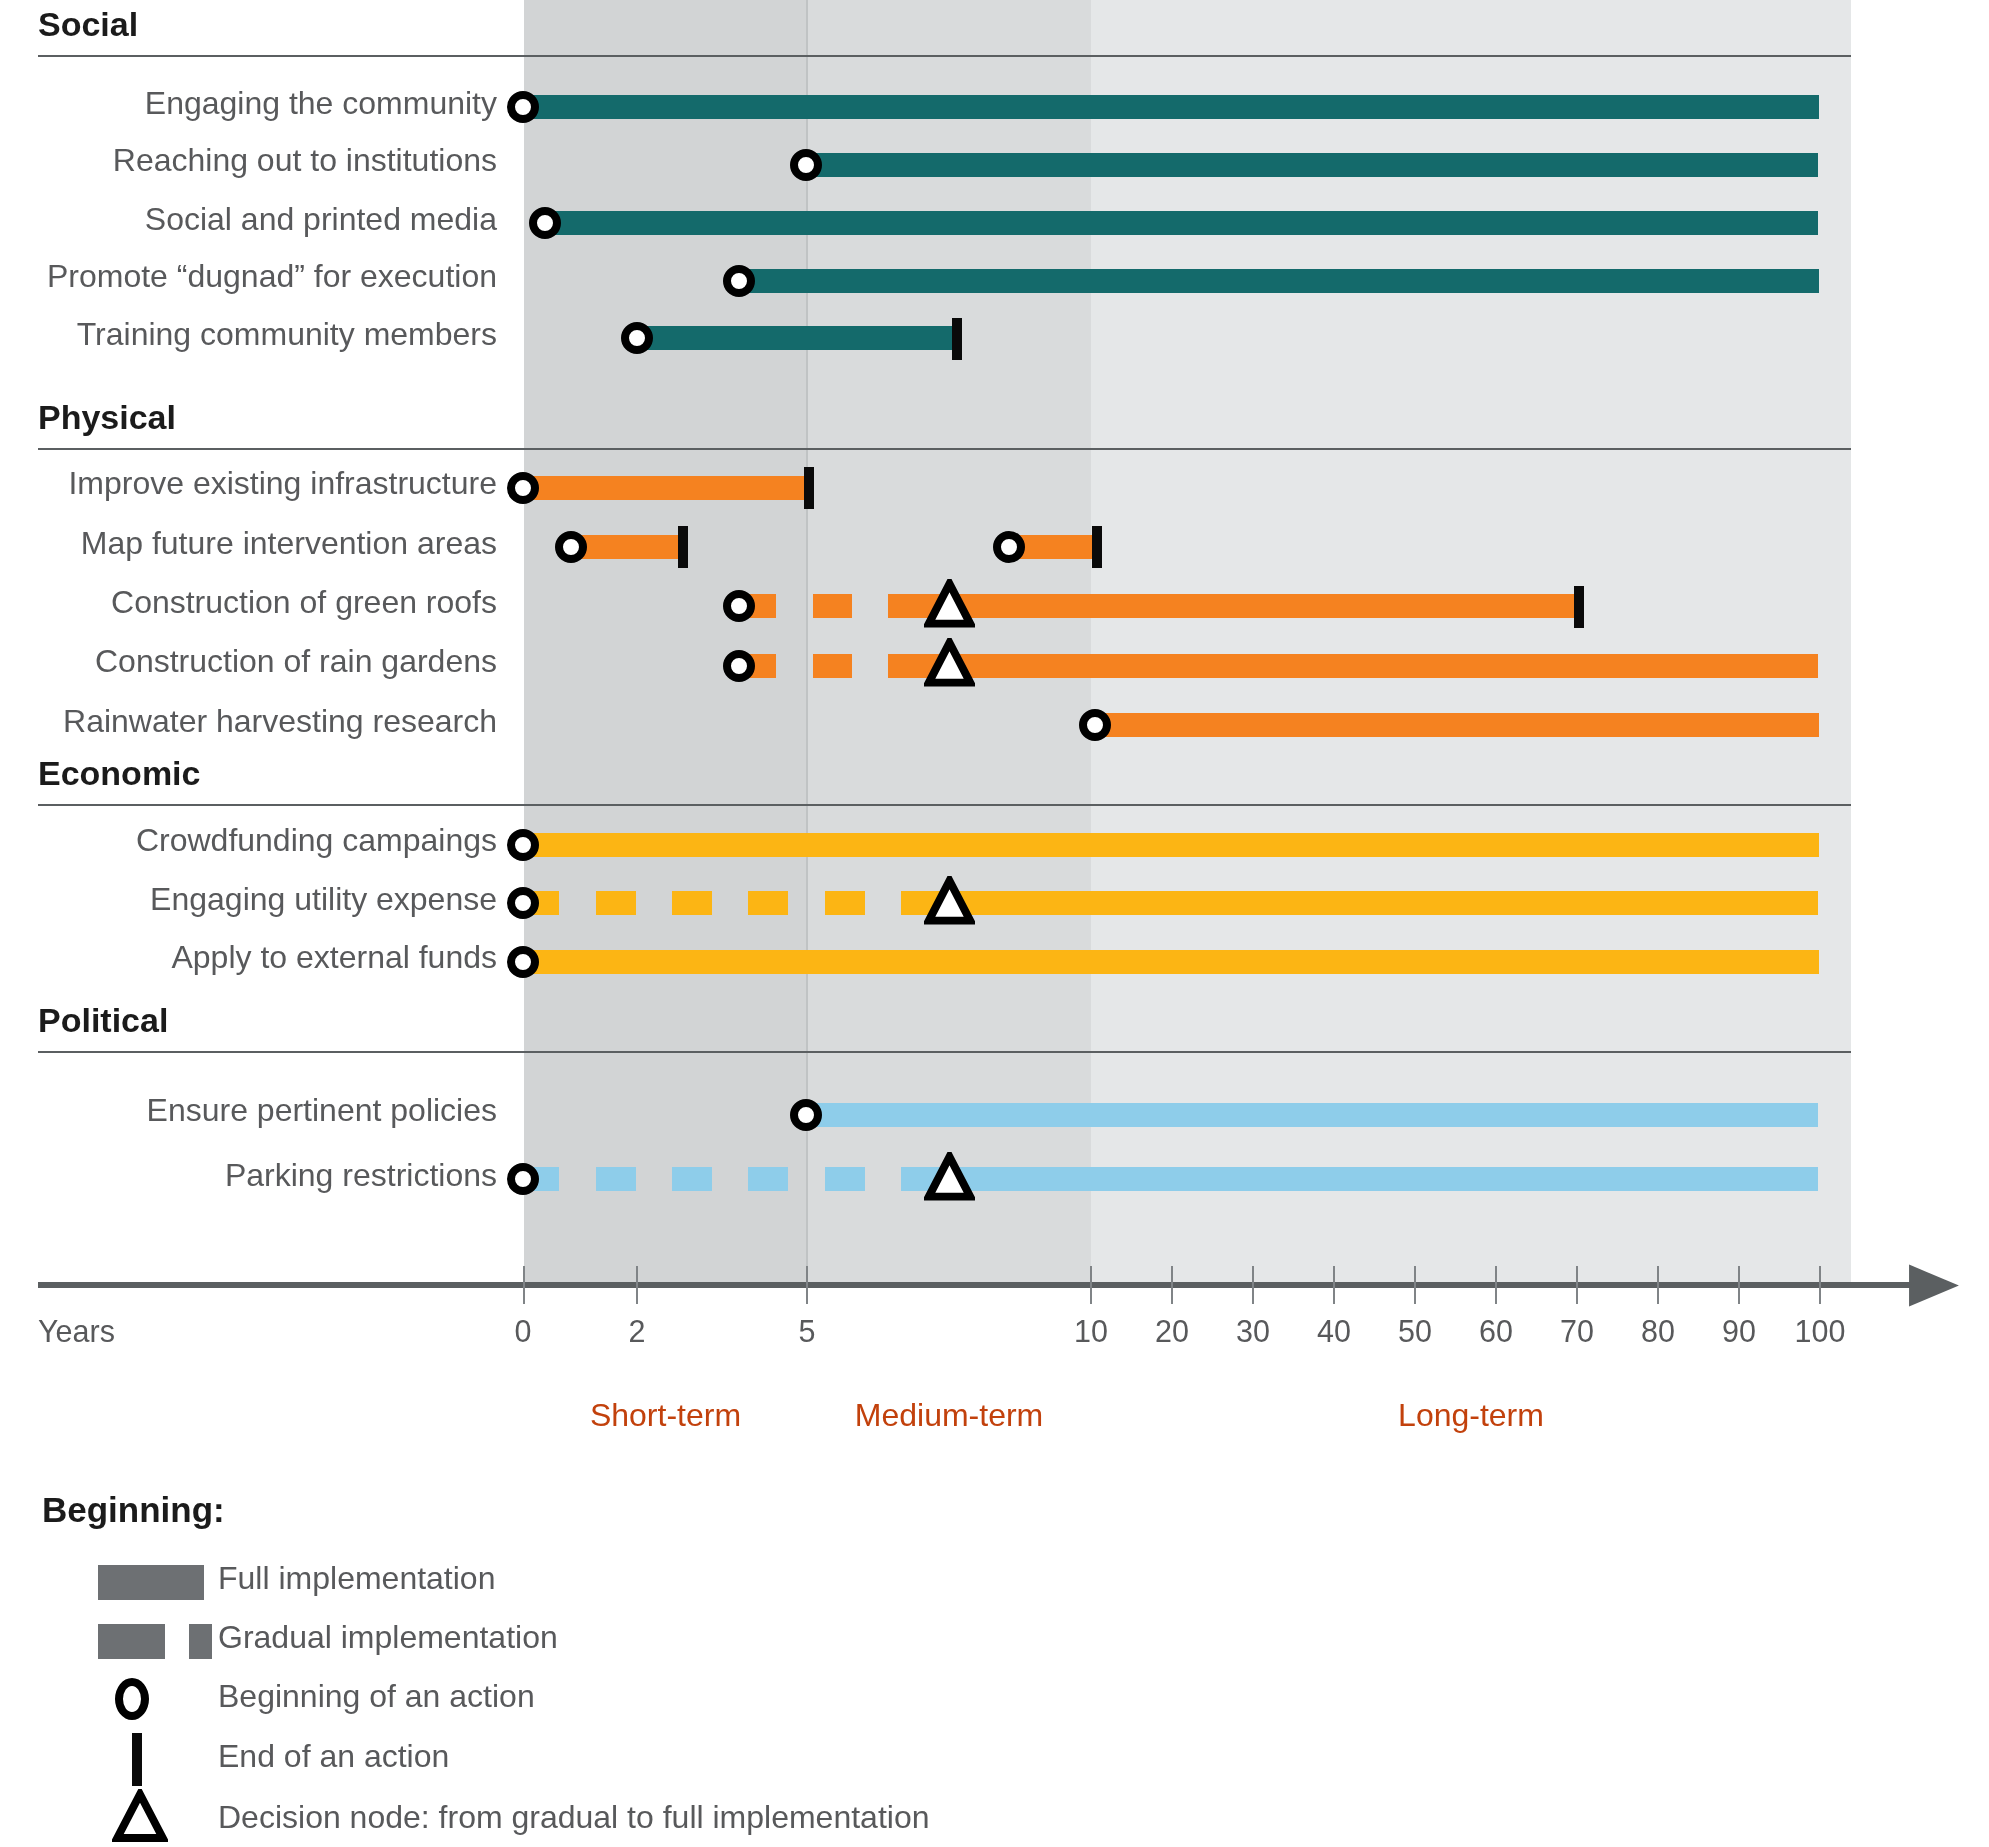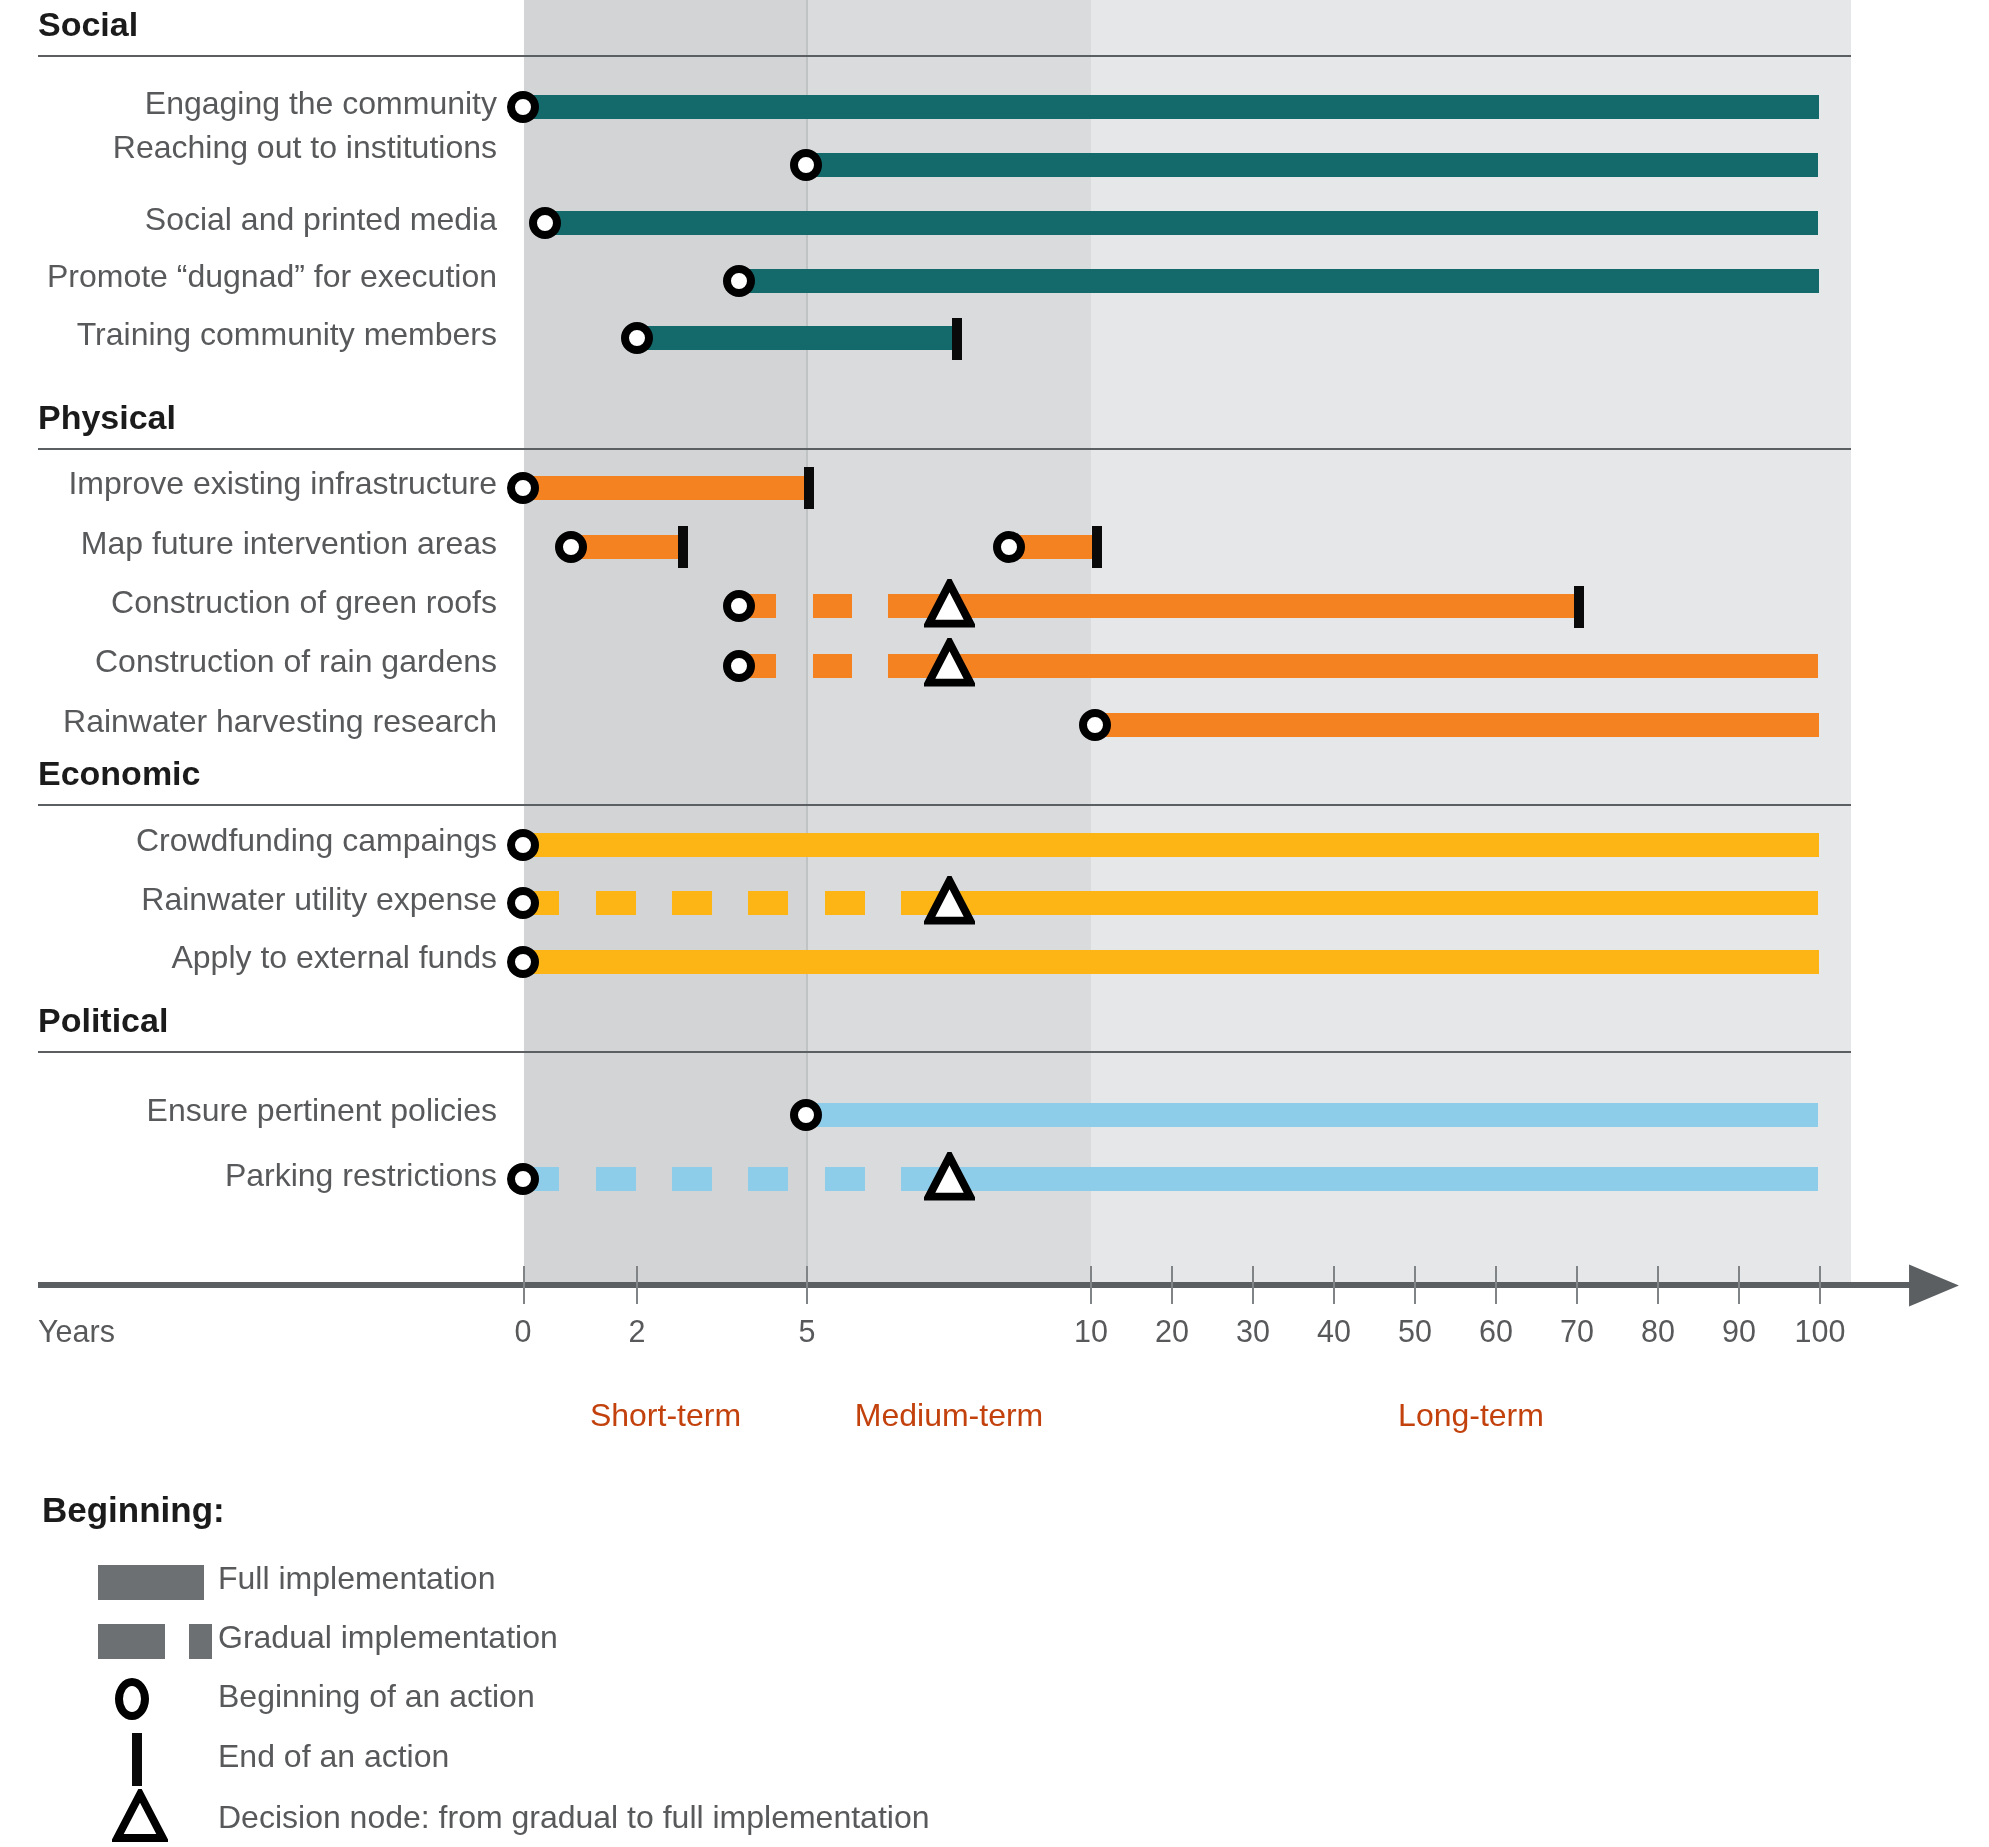--- a/index.html
+++ b/index.html
@@ -59,21 +59,21 @@
   <div class="band short" style="left:524px;  width:283px;  height:1285px;"></div>
   <div class="band medium" style="left:807px; width:284px;  height:1285px;"></div>
   <div class="band long" style="left:1091px; width:760px;  height:1285px;"></div>
 
   <div class="gridline" style="left:806px; top:0; height:1285px;"></div>
 
   <div class="sect-title" style="left:38px; top:4.8px;">Social</div>
   <div class="sect-rule" style="left:38px; top:55px; width:1813px;"></div>
 
   <div class="row-label" style="left:0; width:497px; top:85px;">Engaging the community</div>
-  <div class="row-label" style="left:0; width:497px; top:129px;">Reaching out to institutions</div>
+  <div class="row-label" style="left:0; width:497px; top:142px;">Reaching out to institutions</div>
   <div class="row-label" style="left:0; width:497px; top:201px;">Social and printed media</div>
   <div class="row-label" style="left:0; width:497px; top:258px;">Promote “dugnad” for execution</div>
   <div class="row-label" style="left:0; width:497px; top:316px;">Training community members</div>
 
   <div class="bar" style="left:524px; top:95px; width:1295px; background:#146a6b;"></div>
   <div class="marker-start" style="left:507px; top:91px;"></div>
 
   <div class="bar" style="left:807px; top:153px; width:1011px; background:#146a6b;"></div>
   <div class="marker-start" style="left:790px; top:149px;"></div>
 
@@ -130,21 +130,21 @@
       </svg>
   </div>
 
   <div class="bar" style="left:1096px; top:713px; width:723px; background:#f58220;"></div>
   <div class="marker-start" style="left:1079px; top:709px;"></div>
 
   <div class="sect-title" style="left:38px; top:754px;">Economic</div>
   <div class="sect-rule" style="left:38px; top:804px; width:1813px;"></div>
 
   <div class="row-label" style="left:0; width:497px; top:822px;">Crowdfunding campaings</div>
-  <div class="row-label" style="left:0; width:497px; top:881px;">Rainwater utility expense</div>
+  <div class="row-label" style="left:0; width:497px; top:881px;">Engaging utility expense</div>
   <div class="row-label" style="left:0; width:497px; top:939px;">Apply to external funds</div>
 
   <div class="bar" style="left:524px; top:833px; width:1295px; background:#fcb514;"></div>
   <div class="marker-start" style="left:507px; top:829px;"></div>
 
   <div class="bar dash" style="left:524px; top:891px; width:35px; background:#fcb514;"></div>
   <div class="bar dash" style="left:596px; top:891px; width:40px; background:#fcb514;"></div>
   <div class="bar dash" style="left:672px; top:891px; width:40px; background:#fcb514;"></div>
   <div class="bar dash" style="left:748px; top:891px; width:40px; background:#fcb514;"></div>
   <div class="bar dash" style="left:825px; top:891px; width:40px; background:#fcb514;"></div>

